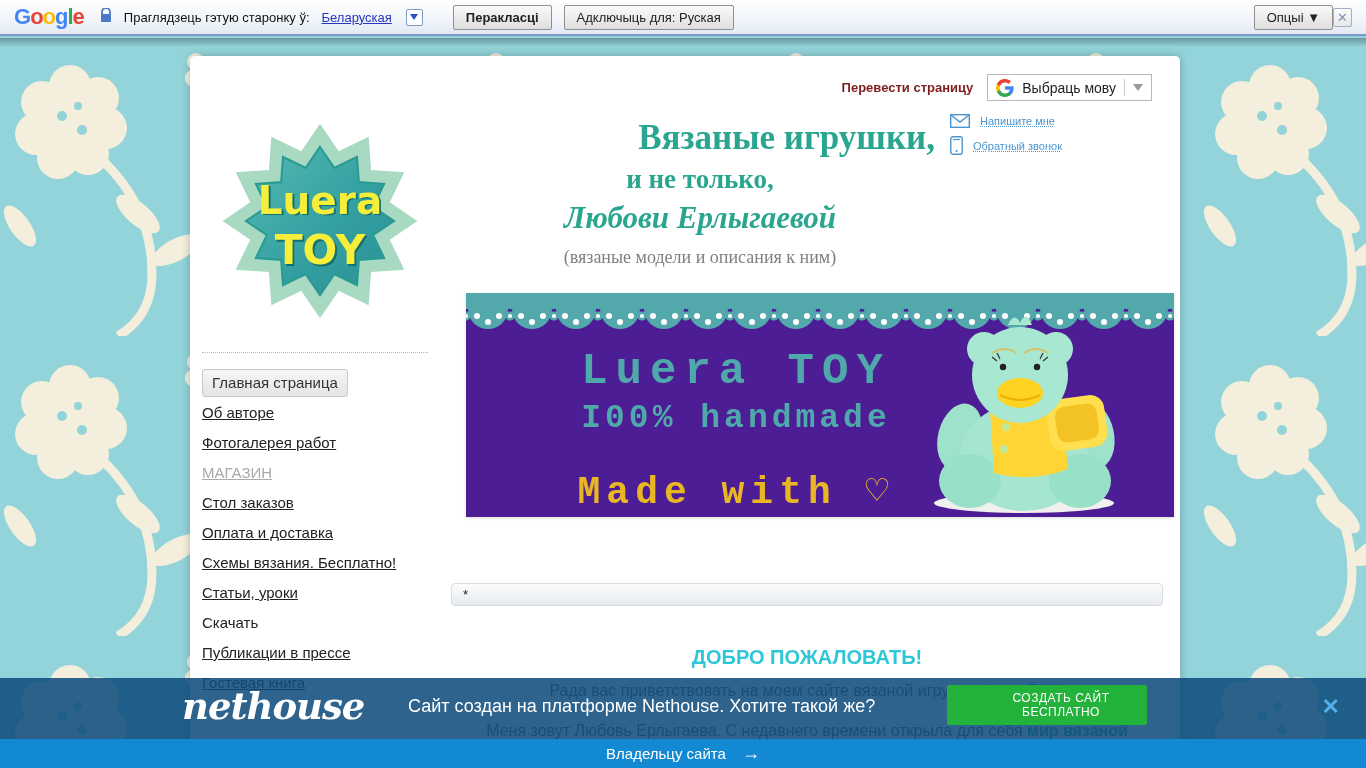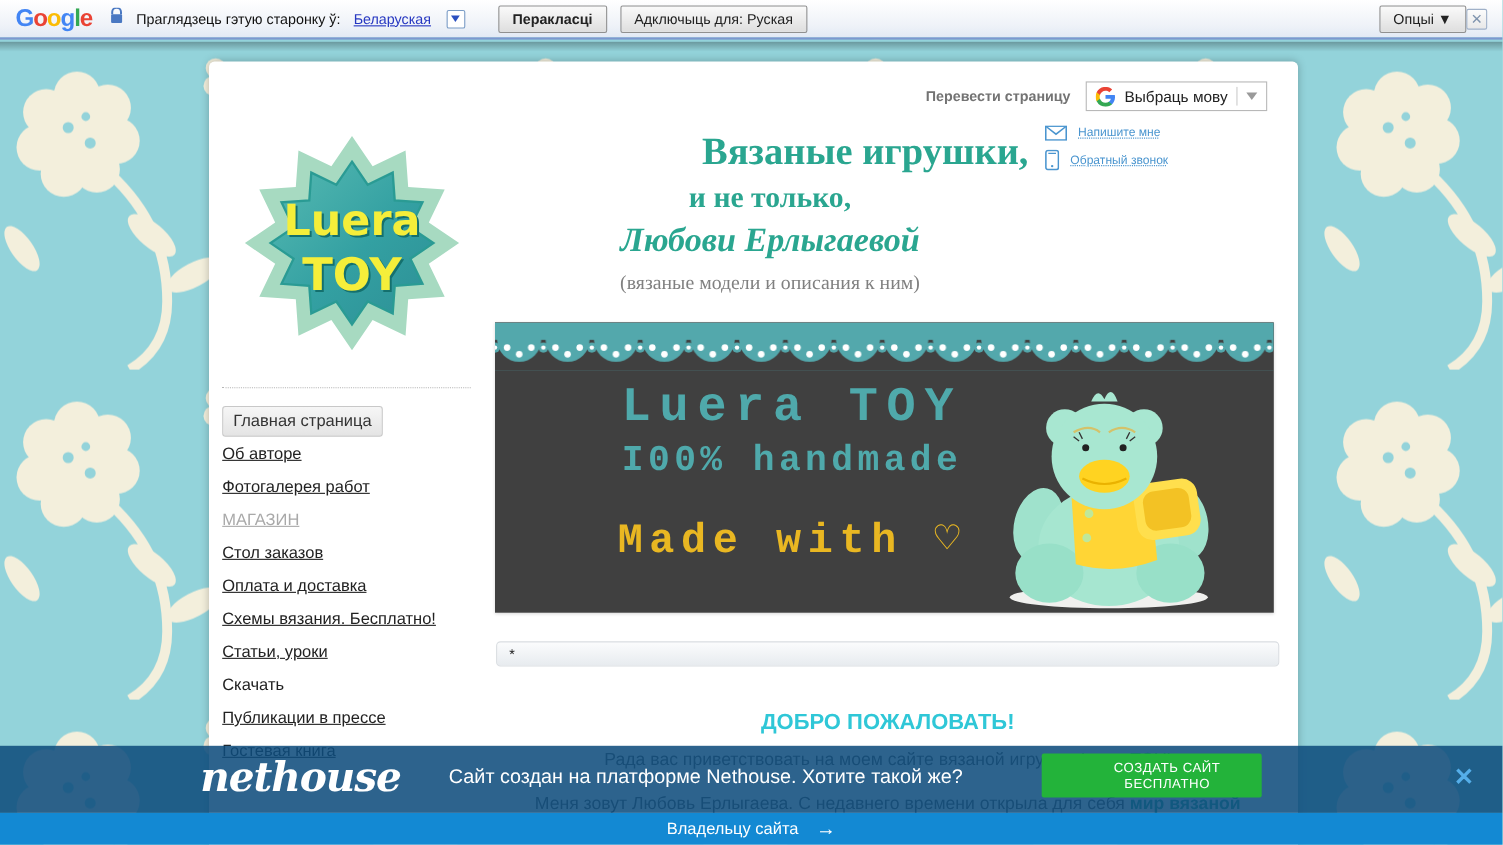--- a/index.html
+++ b/index.html
@@ -30,42 +30,42 @@
 
   
   .bg-pattern { position:absolute; left:0; top:36px; z-index:0; }
 
   
   .card { position:absolute; left:190px; top:56px; width:990px; height:712px; background:#ffffff; z-index:10;
     border-radius:5px 5px 0 0; box-shadow:0 0 8px rgba(0,0,0,0.25); }
 
   .translate-row { position:absolute; left:0; top:18px; width:990px; display:flex; justify-content:flex-end;
     align-items:center; gap:14px; padding-right:28px; }
-  .translate-label { font-size:13px; font-weight:bold; color:#737373; }
+  .translate-label { font-size:13px; font-weight:bold; color:#7f1d1d; }
   .gt-widget { display:flex; align-items:center; gap:8px; height:27px; border:1px solid #b8b8b8; background:#fff;
     padding:0 8px; cursor:pointer; }
   .gt-widget .wtext { font-size:14px; color:#222; }
   .gt-widget .sep { width:1px; height:17px; background:#ccc; }
   .gt-widget .tri { width:0;height:0;border-left:5px solid transparent;border-right:5px solid transparent;border-top:7px solid #9a9a9a;}
 
   .logo-star { position:absolute; left:28px; top:54px; }
 
   .title-block { position:absolute; left:275px; top:60px; width:470px; text-align:center;
     font-family:"Liberation Serif",serif; color:#2aa690; }
   .title-1 { font-size:35px; font-weight:bold; line-height:44px;text-align:right; }
   .title-2 { font-size:27px; font-weight:bold; line-height:38px; }
   .title-3 { font-size:31px; font-weight:bold; font-style:italic; line-height:40px; }
   .title-sub { font-size:18px; color:#808080; font-weight:normal; line-height:30px; margin-top:4px; }
 
   .contacts { position:absolute; left:760px; top:58px; display:flex; flex-direction:column; gap:8px; }
   .contact-row { display:flex; align-items:center; gap:10px; }
   .contact-link { font-size:11px; color:#4a95cf; text-decoration:underline; text-decoration-style:dotted; cursor:pointer; }
 
   
-  .banner { position:absolute; left:260px; top:237px; width:708px; height:264px; background:#404040;
+  .banner { position:absolute; left:276px; top:237px; width:708px; height:224px; background:#4c1d95;
     box-shadow:0 1px 3px rgba(0,0,0,0.15); overflow:hidden; }
   .lace { position:absolute; left:0; top:0; }
   .banner-text { position:absolute; left:40px; top:52px; width:460px; text-align:center;
     font-family:"Liberation Mono","DejaVu Sans Mono",monospace; font-weight:bold; color:#4fa9ab; }
   .bt-1 { font-size:44px; letter-spacing:8px; line-height:52px; }
   .bt-2 { font-size:33px; letter-spacing:4px; line-height:44px; }
   .bt-3 { font-size:38px; letter-spacing:6px; line-height:40px; color:#e9b722; margin-top:32px; }
   .bear { position:absolute; right:12px; bottom:2px; }
 
   

